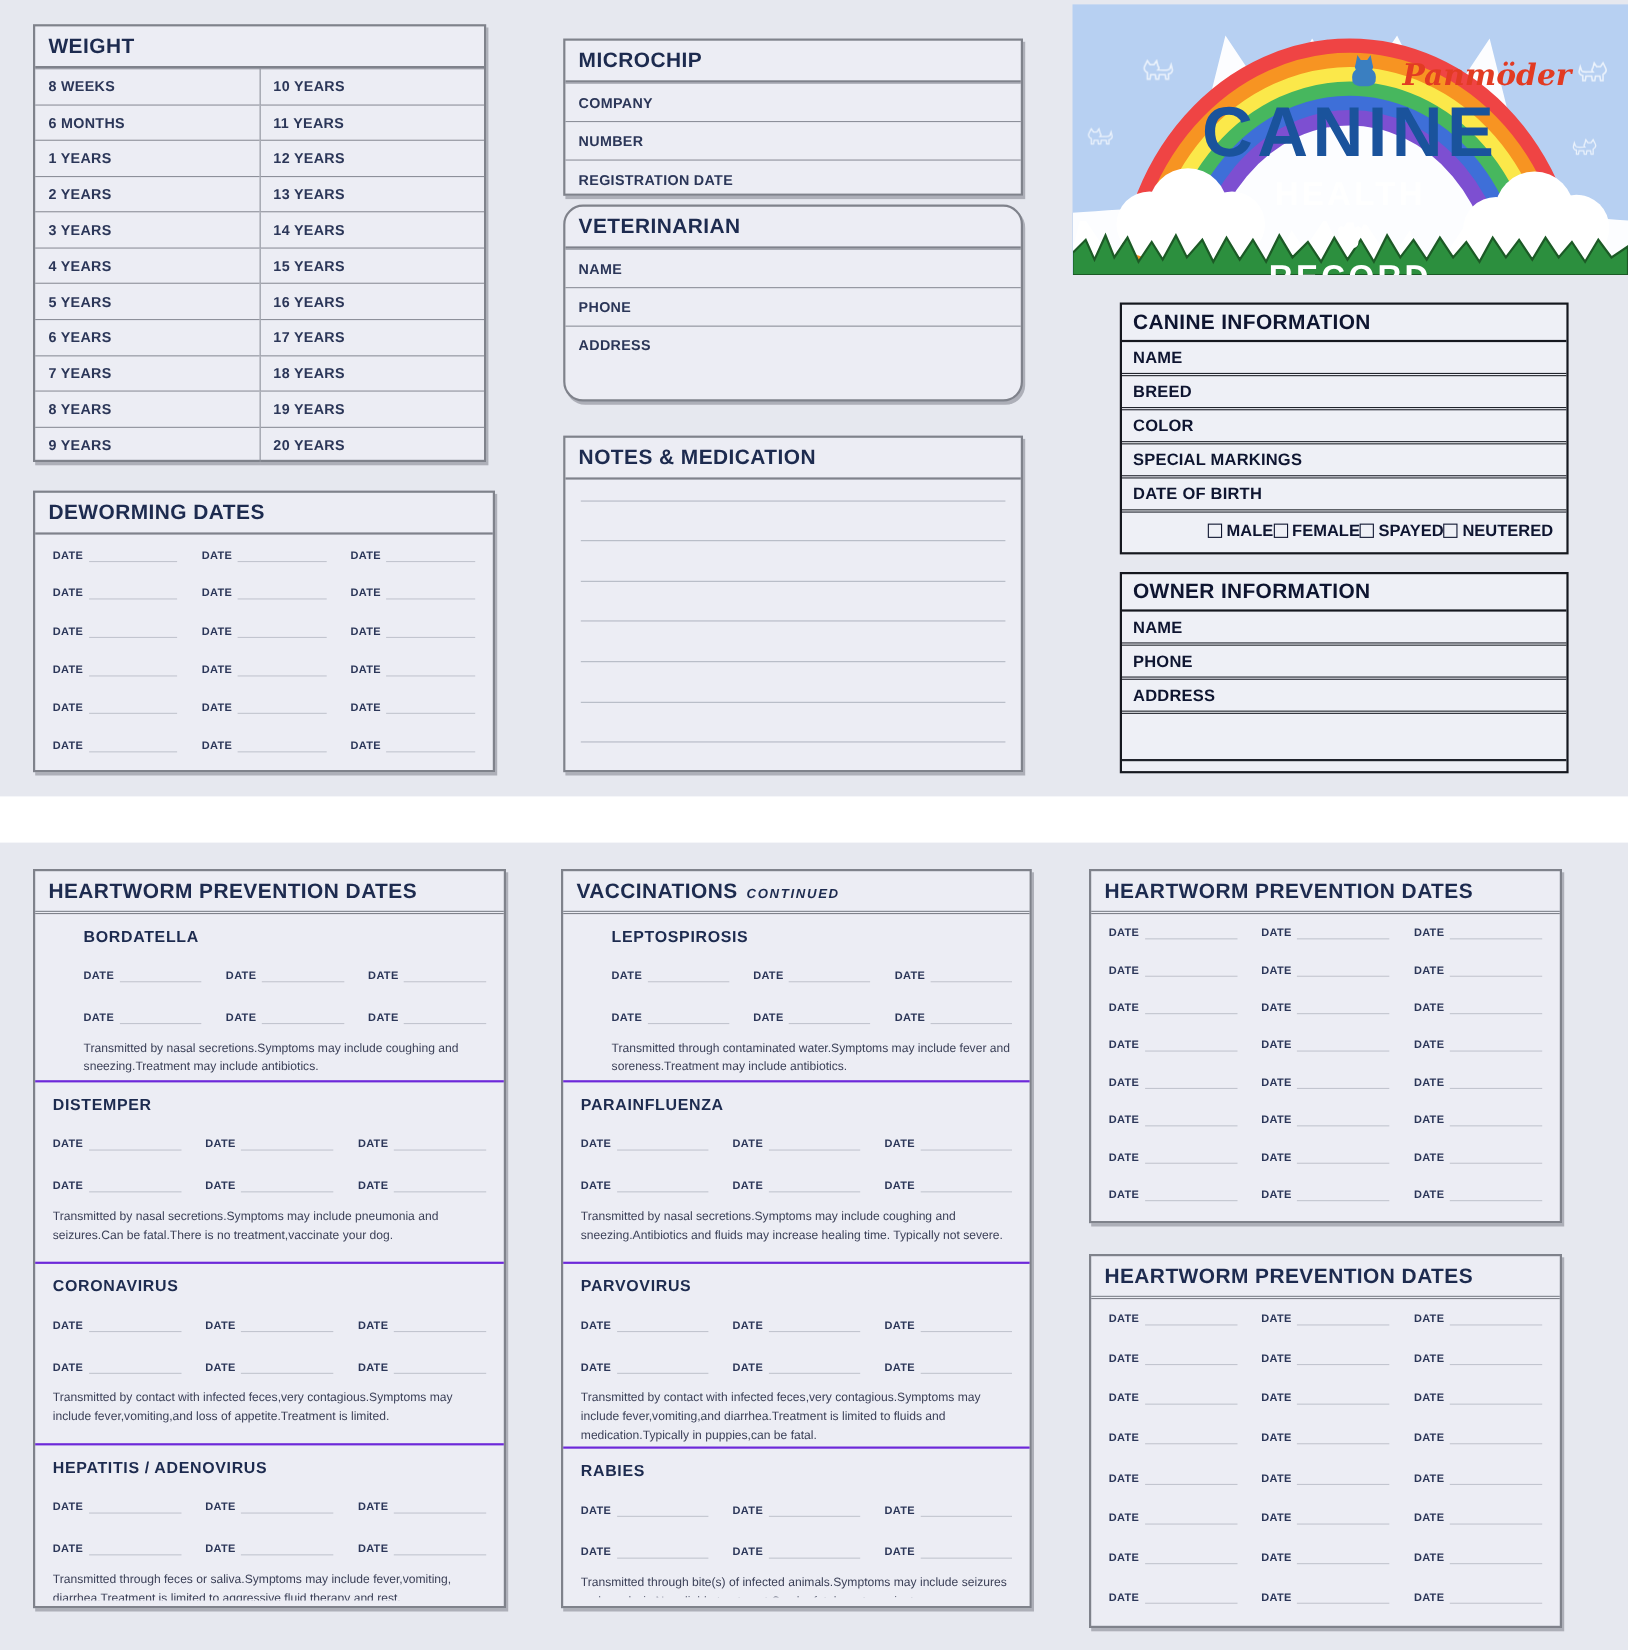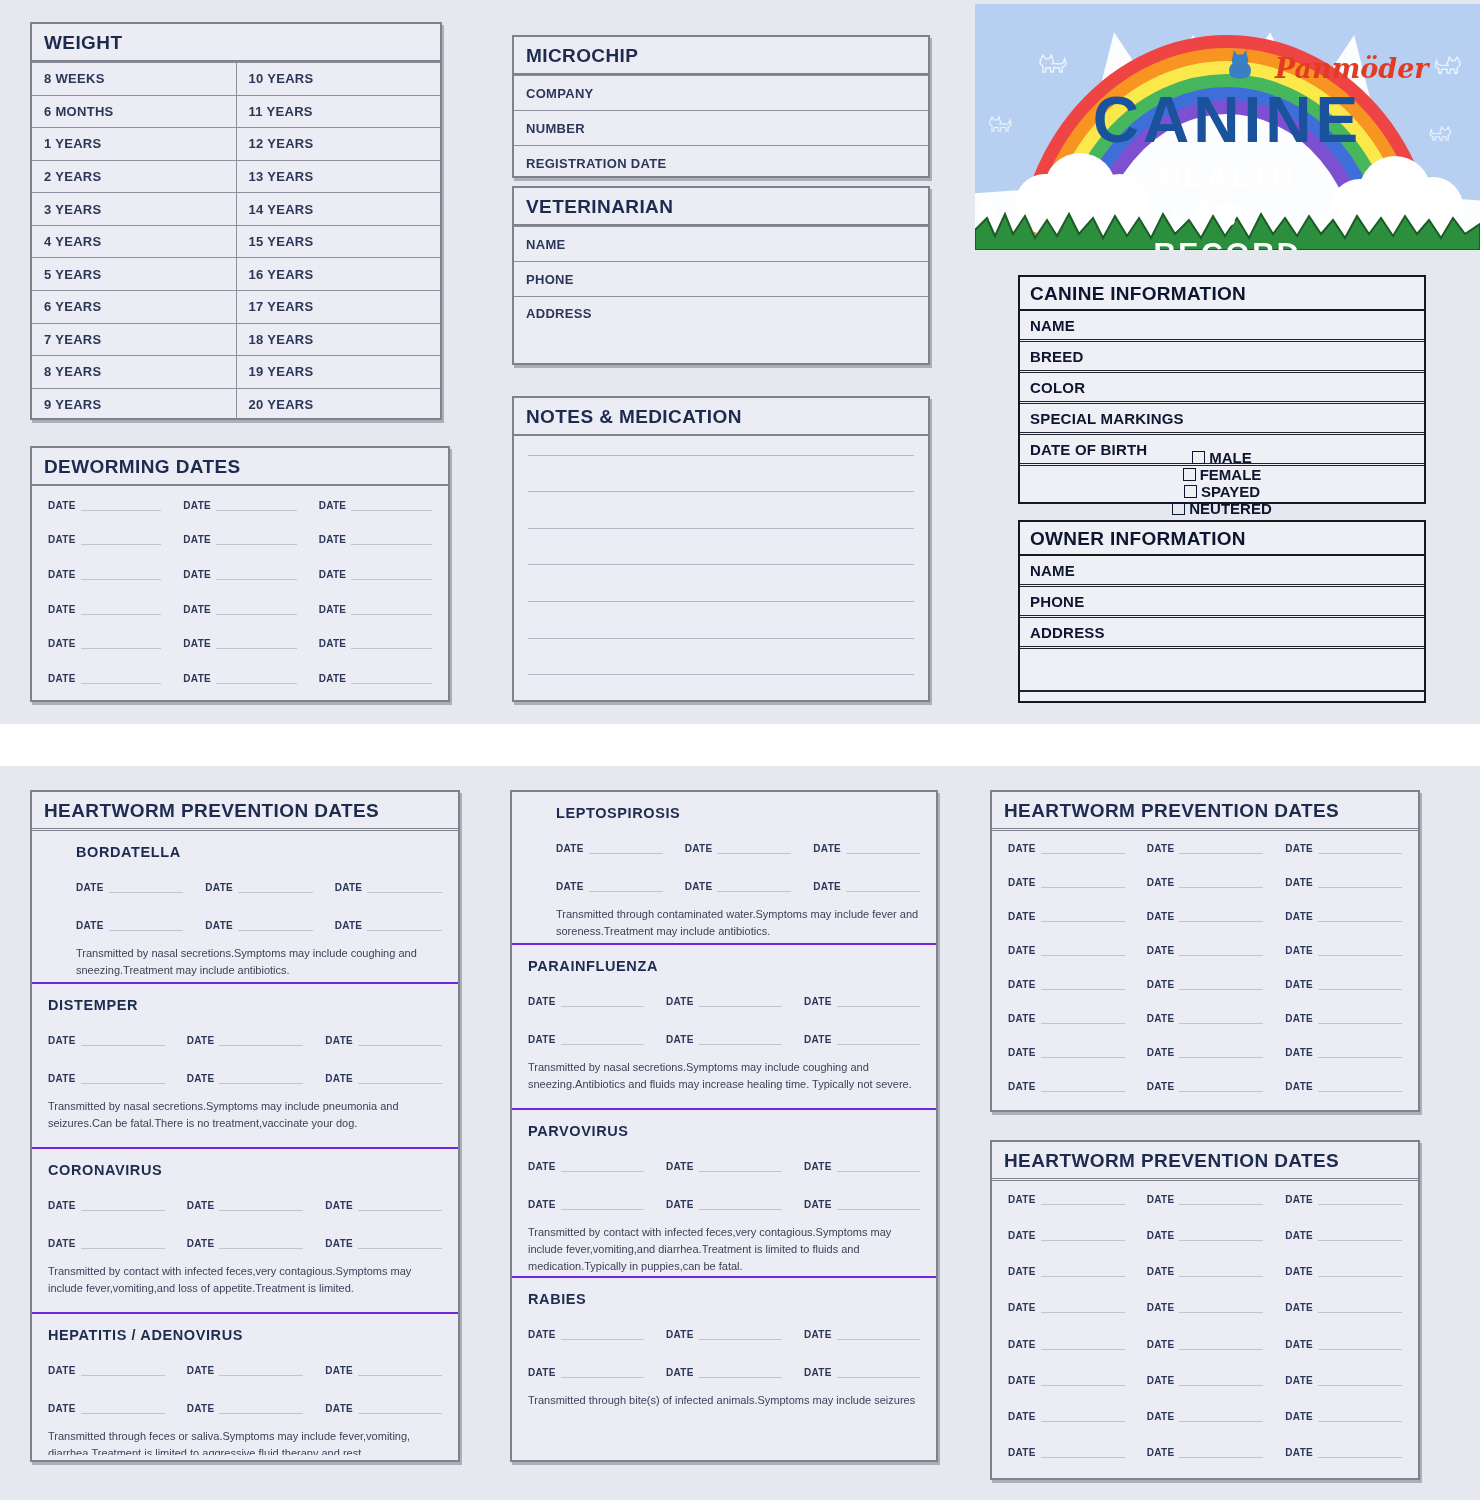--- a/index.html
+++ b/index.html
@@ -33,21 +33,21 @@
 
   #deworm-box{left:30px;top:446px;width:420px;height:256px;}
   #deworm-grid{display:flex;flex-direction:column;justify-content:space-around;
                height:208px;padding:2px 16px;}
 
   
   .field-row{border-top:1.5px solid #8d909a;display:flex;align-items:center;
              height:35px;padding-left:12px;box-sizing:border-box;}
   .field-label{font-size:13px;font-weight:bold;color:#2b3658;letter-spacing:.3px;}
   #microchip-box{left:512px;top:35px;width:418px;height:143px;}
-  #vet-box{left:512px;top:186px;width:418px;height:179px;}
+  #vet-box{left:512px;top:186px;width:418px;height:179px;border-radius:18px;}
   #vet-box .field-row:last-child{height:72px;align-items:flex-start;padding-top:9px;}
 
   #notes-box{left:512px;top:396px;width:418px;height:306px;}
   #notes-lines{display:flex;flex-direction:column;justify-content:space-around;
                height:256px;padding:0 14px;}
   .note-line{border-bottom:1.5px solid #b4b8c4;height:2px;}
 
   
   #banner{position:absolute;left:975px;top:4px;width:505px;height:246px;
           background:#b7d0f2;overflow:hidden;}
@@ -63,22 +63,22 @@
 
   
   .info-box{position:absolute;border:2px solid #15181f;background:#eef0f6;box-sizing:border-box;}
   #canine-box{left:1018px;top:275px;width:408px;height:229px;}
   #owner-box{left:1018px;top:520px;width:408px;height:183px;}
   .info-title{font-size:19px;font-weight:bold;color:#0e1530;letter-spacing:.3px;
               padding:6px 10px 4px;border-bottom:2px solid #15181f;}
   .info-box .field-row{border-top:none;border-bottom:3px double #20242c;height:31px;
                        padding-left:10px;}
   .info-box .field-label{font-size:15px;font-weight:600;color:#0e1530;letter-spacing:.2px;}
-  .cb-row{display:flex;align-items:center;justify-content:center;
-          height:33px;padding:0 12px;flex-direction:column;}
+  .cb-row{display:flex;align-items:center;justify-content:flex-end;
+          height:33px;padding:0 12px;}
   .cb-item{display:flex;align-items:center;gap:4px;}
   .cb-box{width:13px;height:13px;border:1.7px solid #0e1530;display:inline-block;box-sizing:border-box;}
   .cb-label{font-size:15px;font-weight:bold;color:#0e1530;}
   .owner-empty-tall{height:41px;border-bottom:2px solid #20242c;}
   .owner-empty-short{height:18px;}
 
   
   #left-panel{left:30px;top:790px;width:430px;height:672px;}
   #middle-panel{left:510px;top:790px;width:428px;height:672px;}
   .vx-section{padding:10px 16px 6px;border-top:2px solid #6d28d9;box-sizing:border-box;overflow:hidden;}
@@ -556,20 +556,23 @@
                 <span class="date-line"></span>
               </div>
             </div>
           </div>
           <div class="vx-desc">Transmitted through feces or saliva.Symptoms may include fever,vomiting, diarrhea.Treatment is limited to aggressive fluid therapy and rest.</div>
         </div>
       </div>
   </div>
 
   <div class="panel" id="middle-panel">
+    <div class="box-title dbl">
+      <span>VACCINATIONS</span><span class="title-suffix">CONTINUED</span>
+    </div>
     <div>
         <div class="vx-section" style="height: 151px;">
           <div class="vx-name">LEPTOSPIROSIS</div>
           <div class="vx-grid">
             <div class="date-row">
               <div class="date-cell">
                 <span class="date-label">DATE</span>
                 <span class="date-line"></span>
               </div>
               <div class="date-cell">

